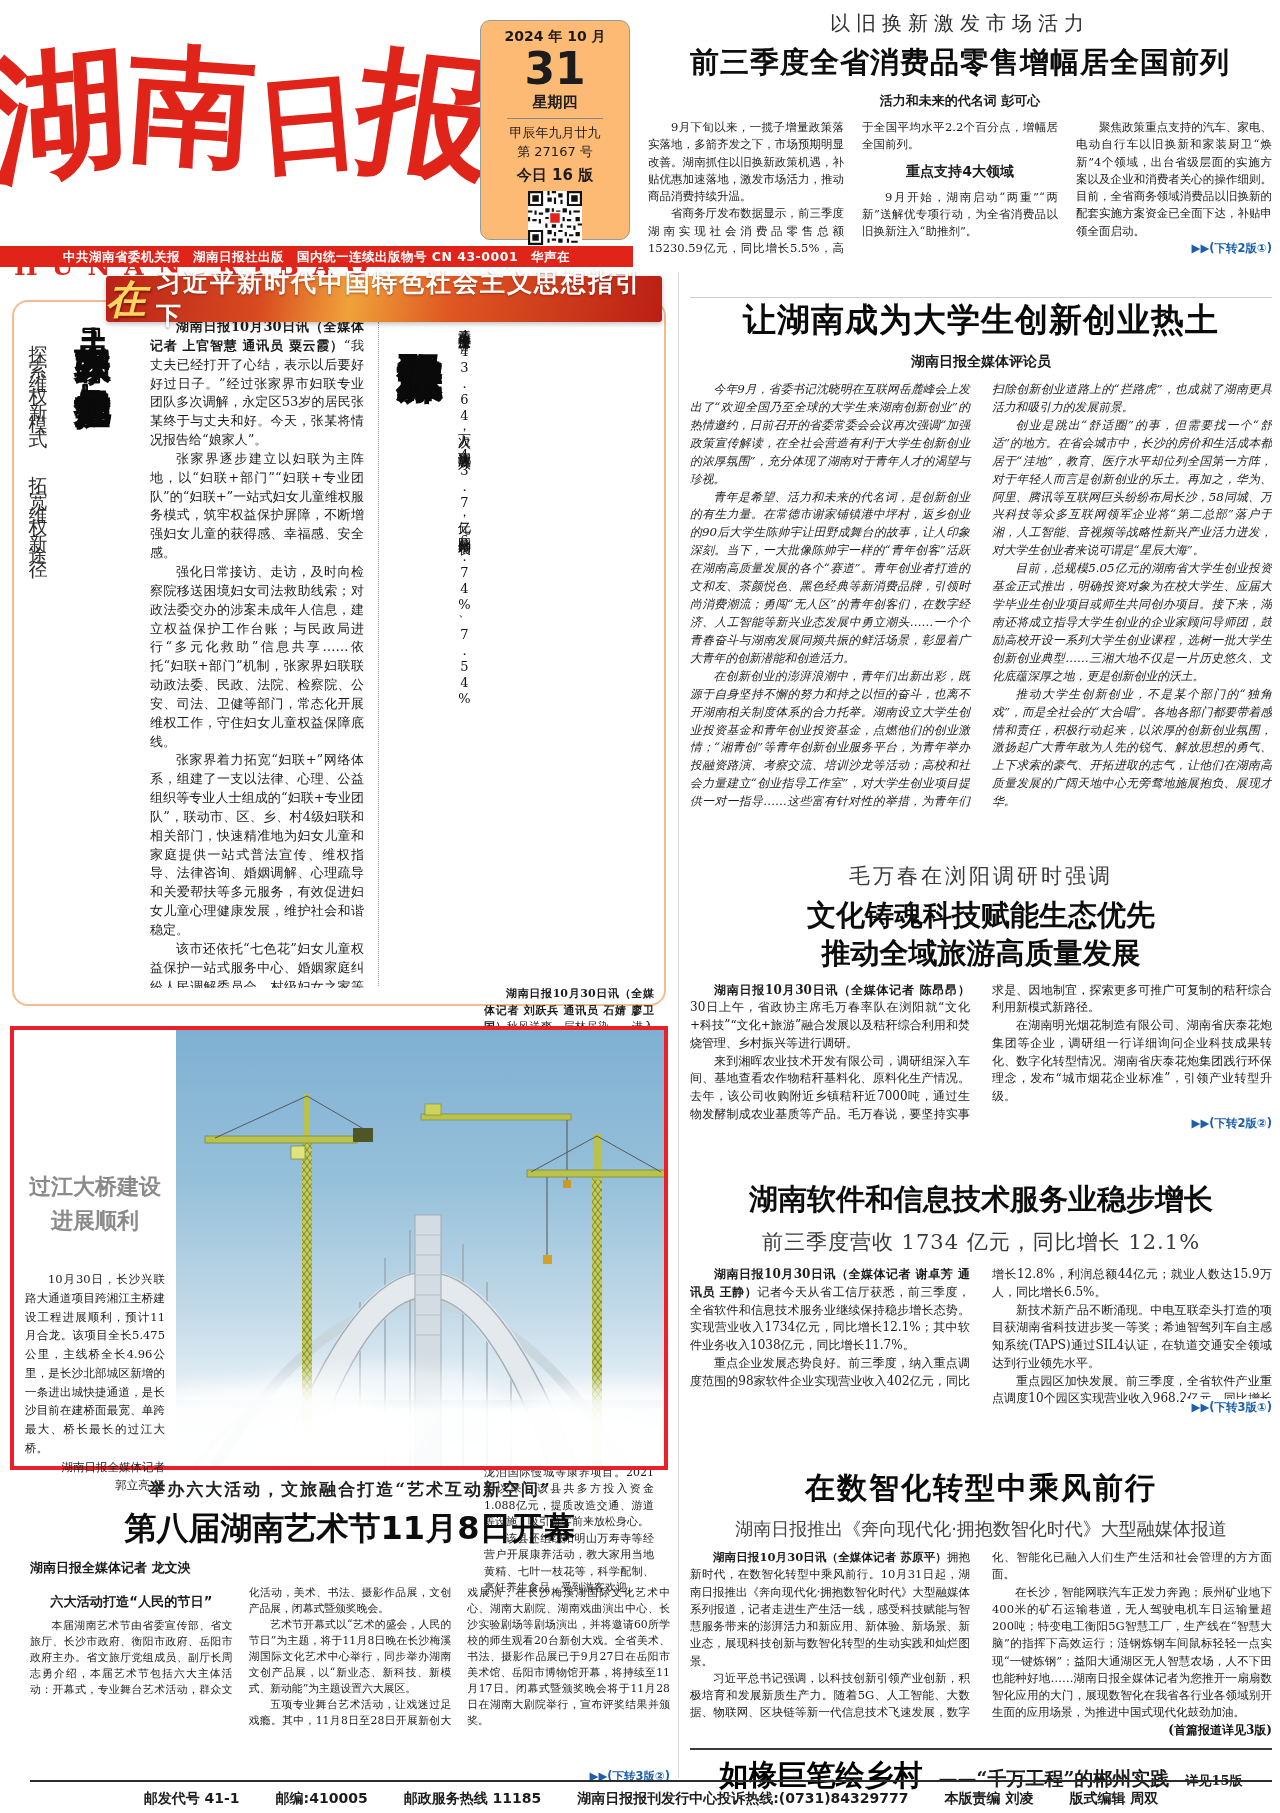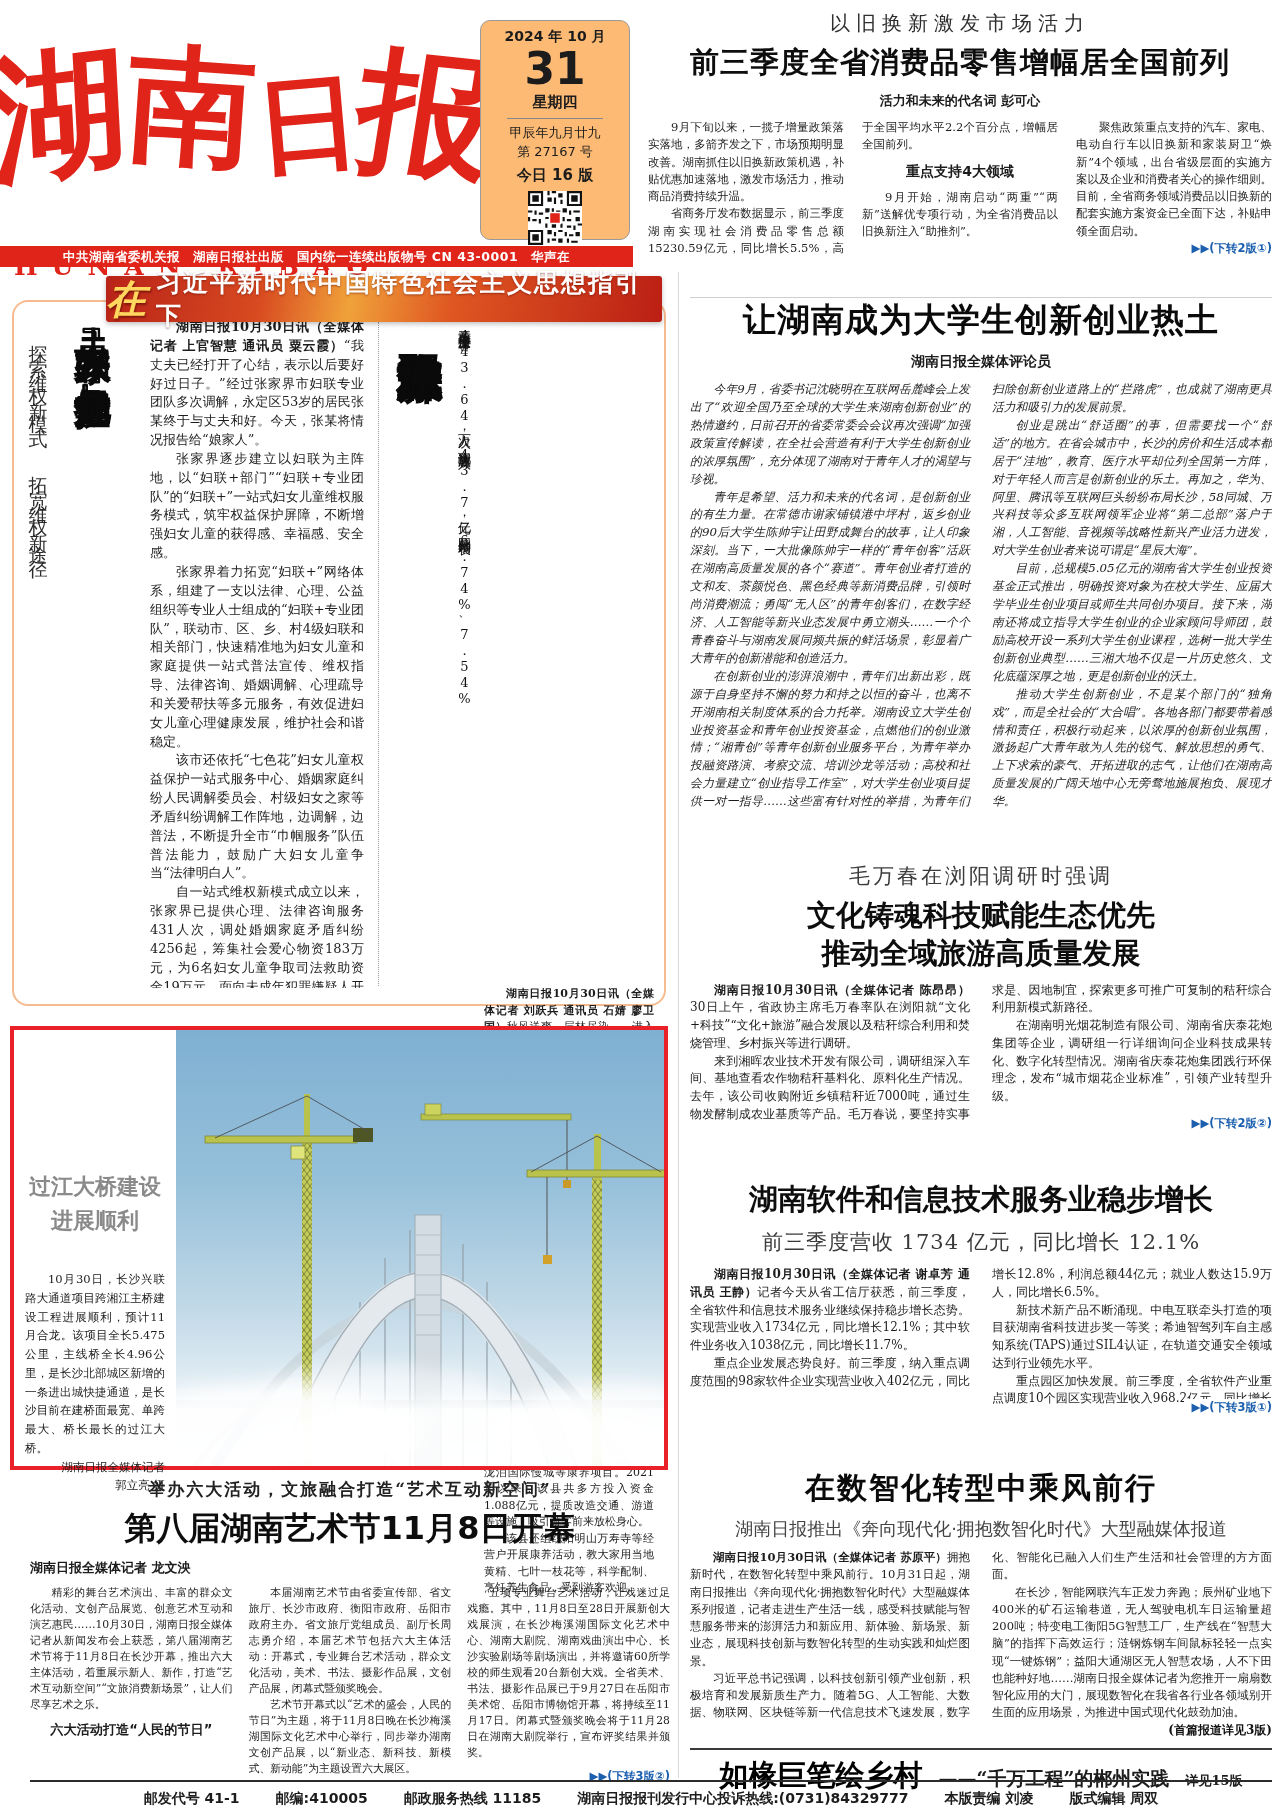--- a/index.html
+++ b/index.html
@@ -191,20 +191,21 @@
     <span class="banner-zai">在</span>
     <span class="banner-text">习近平新时代中国特色社会主义思想指引下</span>
   </div>
 
   <div class="abs left-box"></div>
   <div class="abs zjj-side">探索维权新模式　拓宽维权新途径</div>
   <div class="abs zjj-head">张家界『妇联+』撑起妇女儿童『保护伞』</div>
   <div class="abs zjj-body flow">
       <p class="para"><b>湖南日报10月30日讯（全媒体记者 上官智慧 通讯员 粟云霞）</b>“我丈夫已经打开了心结，表示以后要好好过日子。”经过张家界市妇联专业团队多次调解，永定区53岁的居民张某终于与丈夫和好。今天，张某将情况报告给“娘家人”。</p>
       <p class="para">张家界逐步建立以妇联为主阵地，以“妇联+部门”“妇联+专业团队”的“妇联+”一站式妇女儿童维权服务模式，筑牢权益保护屏障，不断增强妇女儿童的获得感、幸福感、安全感。</p>
+      <p class="para">强化日常接访、走访，及时向检察院移送困境妇女司法救助线索；对政法委交办的涉案未成年人信息，建立权益保护工作台账；与民政局进行“多元化救助”信息共享……依托“妇联+部门”机制，张家界妇联联动政法委、民政、法院、检察院、公安、司法、卫健等部门，常态化开展维权工作，守住妇女儿童权益保障底线。</p>
       <p class="para">张家界着力拓宽“妇联+”网络体系，组建了一支以法律、心理、公益组织等专业人士组成的“妇联+专业团队”，联动市、区、乡、村4级妇联和相关部门，快速精准地为妇女儿童和家庭提供一站式普法宣传、维权指导、法律咨询、婚姻调解、心理疏导和关爱帮扶等多元服务，有效促进妇女儿童心理健康发展，维护社会和谐稳定。</p>
       <p class="para">该市还依托“七色花”妇女儿童权益保护一站式服务中心、婚姻家庭纠纷人民调解委员会、村级妇女之家等矛盾纠纷调解工作阵地，边调解，边普法，不断提升全市“巾帼服务”队伍普法能力，鼓励广大妇女儿童争当“法律明白人”。</p>
       <p class="para">自一站式维权新模式成立以来，张家界已提供心理、法律咨询服务431人次，调处婚姻家庭矛盾纠纷4256起，筹集社会爱心物资183万元，为6名妇女儿童争取司法救助资金19万元，面向未成年犯罪嫌疑人开展“一对一”心理疏导服务40余人次。</p>
     </div>
   <div class="abs dot-div"></div>
   <div class="abs sp-head">双牌做大康养产业带火全域旅游</div>
   <div class="abs sp-sub">前三季度接待游客443.64万人次，实现旅游收入43.7亿元，同比分别增长6.74%、7.54%</div>
   <div class="abs sp-body flow">
       <p class="para"><b>湖南日报10月30日讯（全媒体记者 刘跃兵 通讯员 石婧 廖卫国）</b>秋风送爽，层林尽染……进入金秋十月，慕名来到双牌县阳明山国家森林公园参加康养体验活动的游客络绎不绝，当地民宿一房难求。</p>
       <p class="para">双牌县立足资源优势，积极做大做优康养产业，以森林康养、食疗养生、运动养生为特色的康养品牌享誉全国，带动全域旅游快速发展。2021年，该县荣获中国最美生态康养旅游目的地称号。统计显示，2021年以来，连续两年以上来双牌康养的“回头客”达164万人次。</p>
@@ -284,21 +285,20 @@
         </g>
       </svg>
     </div>
   </div>
 
   <div class="abs art">
     <div class="kicker">举办六大活动，文旅融合打造“艺术互动新空间”</div>
     <h1>第八届湖南艺术节11月8日开幕</h1>
     <div class="byline">湖南日报全媒体记者 龙文泱</div>
     <div class="body flow">
-        <p class="para">精彩的舞台艺术演出、丰富的群众文化活动、文创产品展览、创意艺术互动和演艺惠民……10月30日，湖南日报全媒体记者从新闻发布会上获悉，第八届湖南艺术节将于11月8日在长沙开幕，推出六大主体活动，着重展示新人、新作，打造“艺术互动新空间”“文旅消费新场景”，让人们尽享艺术之乐。</p>
         <div class="sub-h">六大活动打造“人民的节日”</div>
         <p class="para">本届湖南艺术节由省委宣传部、省文旅厅、长沙市政府、衡阳市政府、岳阳市政府主办。省文旅厅党组成员、副厅长周志勇介绍，本届艺术节包括六大主体活动：开幕式，专业舞台艺术活动，群众文化活动，美术、书法、摄影作品展，文创产品展，闭幕式暨颁奖晚会。</p>
         <p class="para">艺术节开幕式以“艺术的盛会，人民的节日”为主题，将于11月8日晚在长沙梅溪湖国际文化艺术中心举行，同步举办湖南文创产品展，以“新业态、新科技、新模式、新动能”为主题设置六大展区。</p>
         <p class="para">五项专业舞台艺术活动，让戏迷过足戏瘾。其中，11月8日至28日开展新创大戏展演，在长沙梅溪湖国际文化艺术中心、湖南大剧院、湖南戏曲演出中心、长沙实验剧场等剧场演出，并将邀请60所学校的师生观看20台新创大戏。全省美术、书法、摄影作品展已于9月27日在岳阳市美术馆、岳阳市博物馆开幕，将持续至11月17日。闭幕式暨颁奖晚会将于11月28日在湖南大剧院举行，宣布评奖结果并颁奖。</p>
       <div class="jump">▶▶(下转3版②)</div>
     </div>
   </div>
 
   <div class="abs commentary">
     <h1>让湖南成为大学生创新创业热土</h1>

